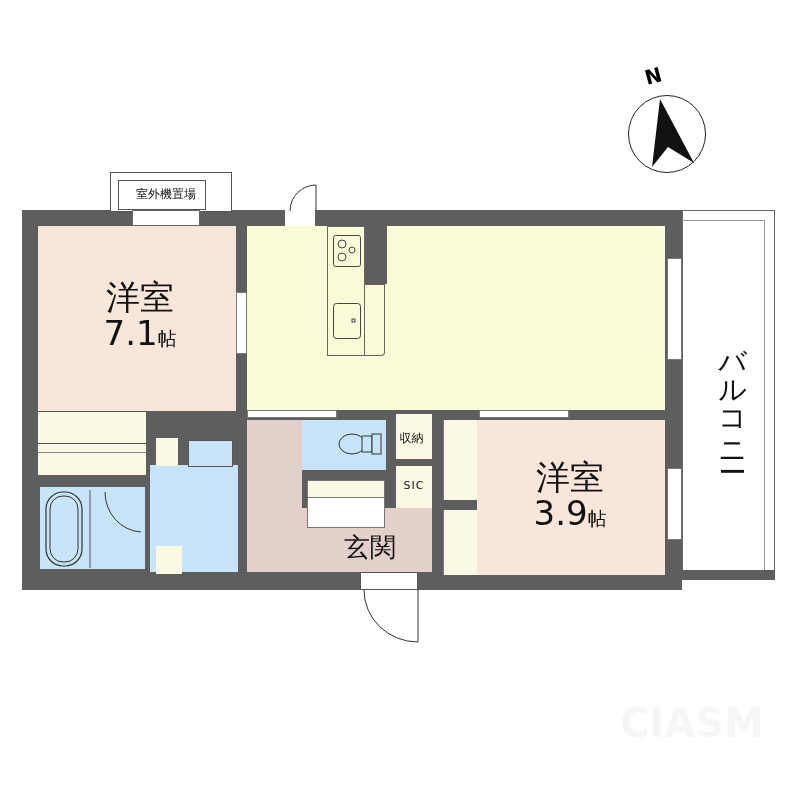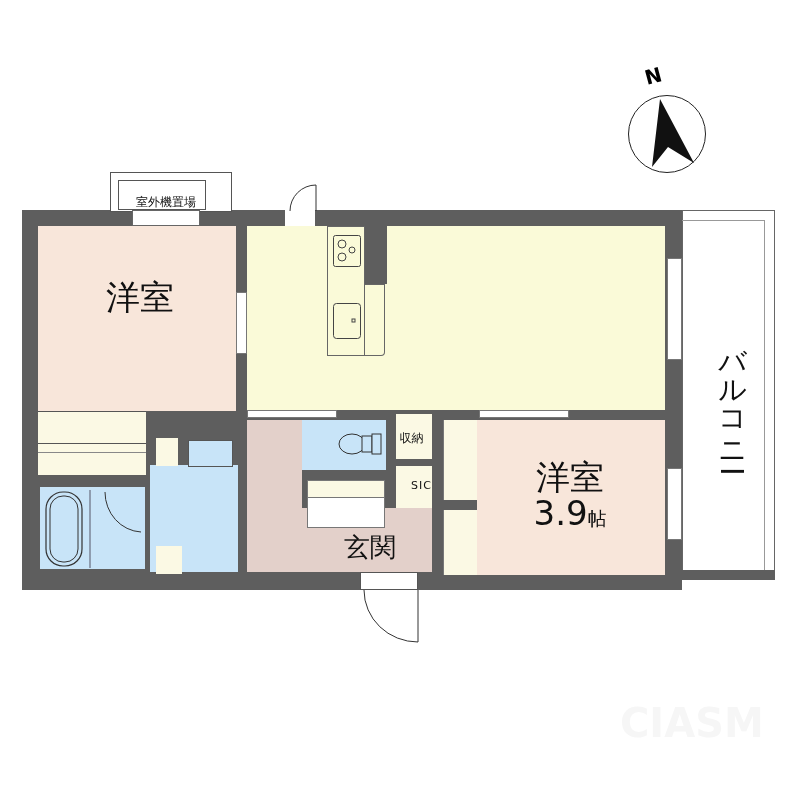--- a/index.html
+++ b/index.html
@@ -76,21 +76,21 @@
 <svg style="left:103px;top:490px;" width="40" height="45">
   <path d="M2 2 A38 40 0 0 0 38 42" fill="none" stroke="#333"></path>
 </svg>
 
 <div class="abs" style="left:682px;top:210px;width:93px;height:362px;border:1px solid #666;background:#fff;"></div>
 <div class="abs" style="left:682px;top:220px;width:83px;height:352px;border-right:1px solid #999;border-top:1px solid #999;"></div>
 <div class="abs wall" style="left:682px;top:570px;width:93px;height:10px;"></div>
 
 <div class="abs" style="left:110px;top:172px;width:122px;height:40px;border:1px solid #555;background:#fff;"></div>
 <div class="abs" style="left:118px;top:180px;width:88px;height:30px;border:1px solid #555;background:#fff;"></div>
-<div class="small-label" style="left:118px;top:194px;width:96px;font-size:12px;">室外機置場</div>
+<div class="small-label" style="left:118px;top:186px;width:96px;font-size:12px;">室外機置場</div>
 <div class="abs" style="left:132px;top:210px;width:68px;height:16px;background:#fff;border:1px solid #666;"></div>
 
 <div class="abs" style="left:285px;top:210px;width:30px;height:16px;background:#fff;"></div>
 <svg style="left:288px;top:183px;" width="30" height="30">
   <path d="M2 28 A26 26 0 0 1 28 2 L28 28" fill="none" stroke="#333"></path>
 </svg>
 
 <div class="abs" style="left:667px;top:258px;width:15px;height:102px;background:#fff;border:1px solid #777;"></div>
 <div class="abs" style="left:667px;top:468px;width:15px;height:72px;background:#fff;border:1px solid #777;"></div>
 
@@ -98,36 +98,37 @@
 <div class="abs" style="left:247px;top:410px;width:90px;height:8px;background:#fff;border:1px solid #777;"></div>
 <div class="abs" style="left:479px;top:410px;width:90px;height:8px;background:#fff;border:1px solid #777;"></div>
 
 <div class="abs" style="left:360px;top:572px;width:58px;height:18px;background:#fff;border:1px solid #555;"></div>
 <svg style="left:362px;top:588px;" width="60" height="56">
   <path d="M2 2 A54 52 0 0 0 56 54 L56 2" fill="none" stroke="#333"></path>
 </svg>
 
 <div class="room-label" style="left:70px;top:280px;width:140px;font-size:34px;">
   <span class="name">洋室</span>
+  <span class="size"><span>7.1</span><span class="unit">帖</span></span>
 </div>
 
 <div class="room-label" style="left:440px;top:280px;width:160px;font-size:34px;">
 </div>
 
 <div class="room-label" style="left:500px;top:460px;width:140px;font-size:34px;">
   <span class="name">洋室</span>
   <span class="size"><span>3.9</span><span class="unit">帖</span></span>
 </div>
 
 <div class="room-label" style="left:330px;top:534px;width:80px;font-size:26px;">
   <span class="name">玄関</span>
 </div>
 
 <div class="small-label" style="left:396px;top:430px;width:31px;">収納</div>
-<div class="small-label" style="left:396px;top:479px;width:36px;font-size:11px;letter-spacing:1px;text-align:right;">SIC</div>
+<div class="small-label" style="left:396px;top:479px;width:36px;font-size:11px;letter-spacing:1px;">SIC</div>
 
 <div class="room-label" style="left:706px;top:330px;width:40px;font-size:28px;writing-mode:vertical-rl;line-height:1;">バルコニー</div>
 
 <div class="abs" style="left:628px;top:95px;width:78px;height:78px;border:1.5px solid #222;border-radius:50%;background:#fff;"></div>
 <svg style="left:628px;top:95px;" width="78" height="78">
   <polygon points="32,4 24,72 40,52 66,68" fill="#111"></polygon>
 </svg>
 <div class="abs" style="left:645px;top:64px;font-size:20px;font-weight:bold;transform:rotate(-15deg);">N</div>
 
 <div class="abs" style="left:620px;top:700px;font-size:40px;font-weight:bold;color:#f6f6f6;">CIASM</div>

